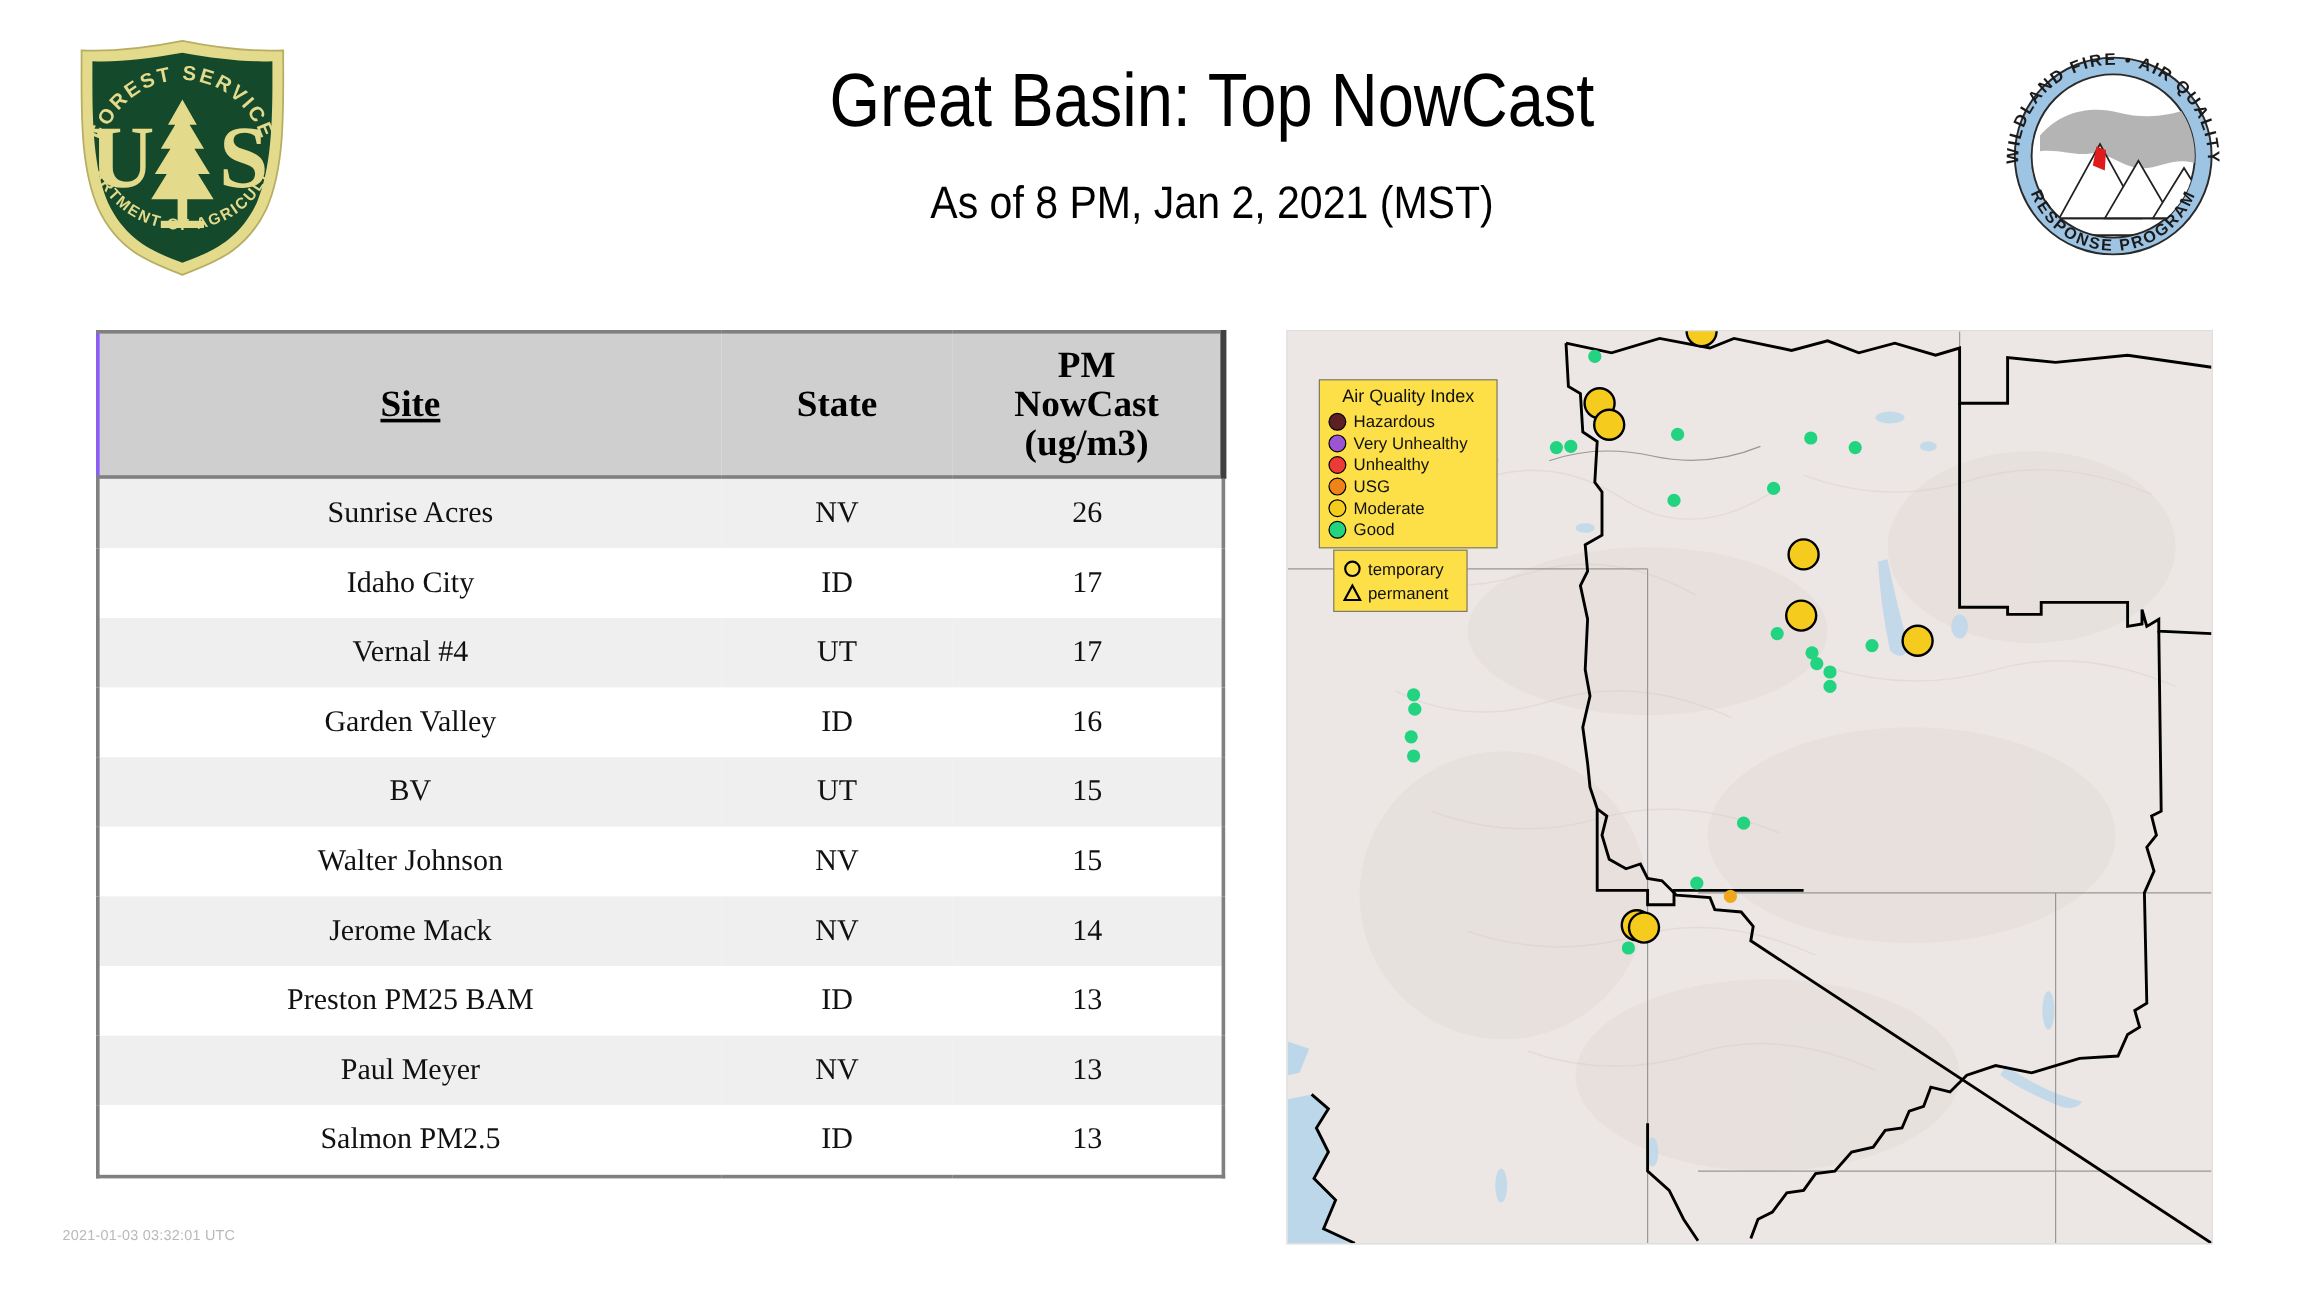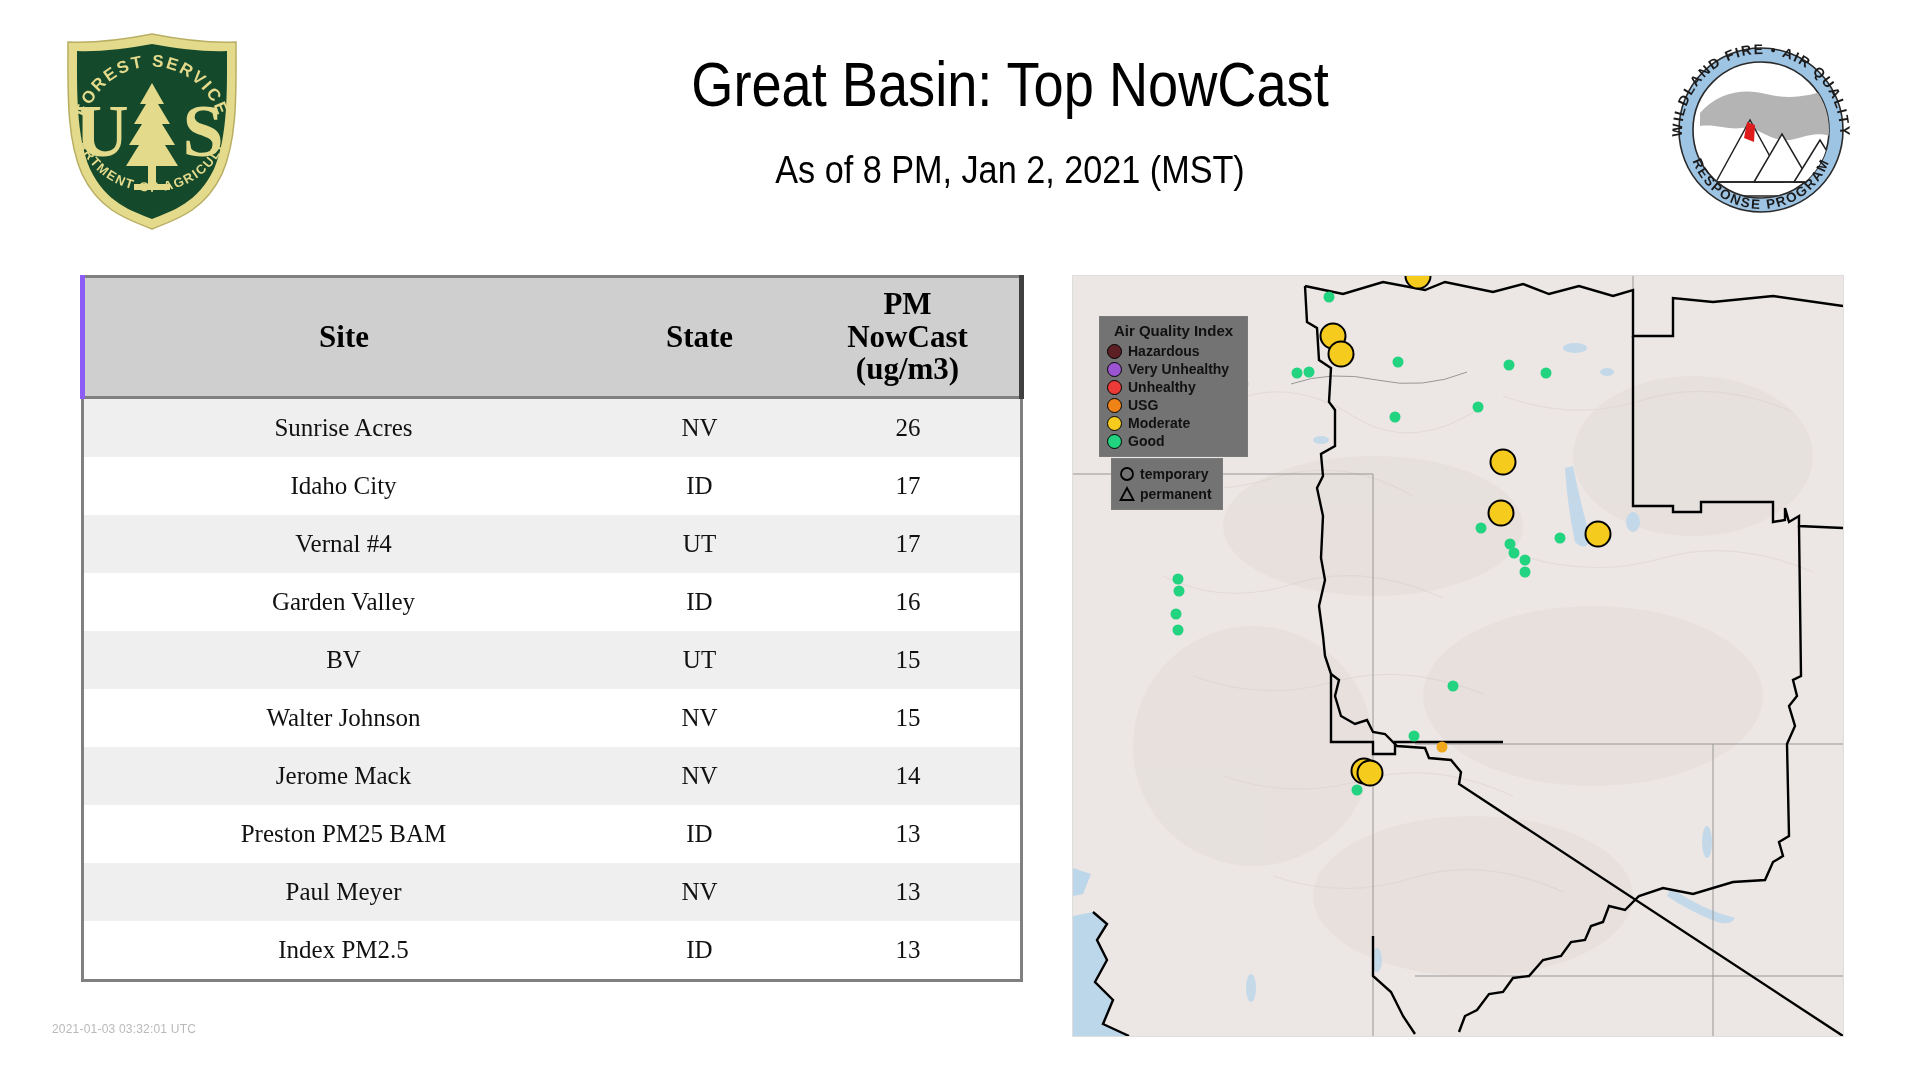--- a/index.html
+++ b/index.html
@@ -26,21 +26,21 @@
   
   #table-wrap{position:absolute;left:80px;top:275px;width:910px;}
   table.aqtable{border-collapse:collapse;width:910px;table-layout:fixed;
     font-family:"Liberation Serif", serif;}
   table.aqtable thead th{
     background:#cfcfcf;color:#000;font-weight:bold;font-size:31px;
     text-align:center;vertical-align:middle;height:118px;padding:0 4px;
     border-top:3px solid #808080;border-bottom:3px solid #808080;
     line-height:1.05;
   }
-  table.aqtable thead th:first-child{border-left:5px solid #8b5cf6;}
+  table.aqtable thead th:first-child{border-left:3px solid #8b5cf6;text-decoration:underline;}
   table.aqtable thead th:last-child{border-right:5px solid #404040;}
   table.aqtable tbody td{
     font-size:25px;text-align:center;height:58px;color:#111;padding:0 4px;
     border:none;
   }
   table.aqtable tbody tr td:first-child{border-left:3px solid #808080;}
   table.aqtable tbody tr td:last-child{border-right:3px solid #808080;}
   table.aqtable tbody tr:nth-child(odd){background:#efefef;}
   table.aqtable tbody tr:nth-child(even){background:#ffffff;}
   table.aqtable tbody tr:last-child td{border-bottom:3px solid #808080;}
@@ -53,22 +53,22 @@
     letter-spacing:.2px;font-family:"Liberation Sans", sans-serif;
   }
   
   #map-panel{
     position:absolute;left:1072px;top:275px;width:770px;height:760px;
     background:#ece6e4;overflow:hidden;border:1px solid #dedede;
   }
   #map-svg{position:absolute;left:0;top:0;width:770px;height:760px;}
   
   .map-legend{
-    position:absolute;background:#737373;border:1.5px solid #7a7a7a;
-    font-family:"Liberation Sans", sans-serif;color:#111;font-weight:bold;
+    position:absolute;background:#fde047;border:1.5px solid #7a7a7a;
+    font-family:"Liberation Sans", sans-serif;color:#111;
   }
   #legend-aqi{left:26px;top:40px;width:133px;padding:5px 7px 6px 7px;}
   #legend-aqi .legend-title{font-size:15px;text-align:center;margin-bottom:3px;}
   #legend-aqi .legend-row{display:flex;align-items:center;height:18px;}
   #legend-aqi .swatch{
     width:13px;height:13px;border-radius:50%;border:1.6px solid #000;
     margin-right:6px;flex:0 0 auto;
   }
   #legend-aqi .legend-label{font-size:14px;line-height:1;white-space:nowrap;}
   #legend-sym{left:26px;top:182px;width:96px;padding:5px 7px;margin-left:12px;}
@@ -203,21 +203,21 @@
         <td>Preston PM25 BAM</td>
         <td>ID</td>
         <td>13</td>
       </tr>
       <tr>
         <td>Paul Meyer</td>
         <td>NV</td>
         <td>13</td>
       </tr>
       <tr>
-        <td>Index PM2.5</td>
+        <td>Salmon PM2.5</td>
         <td>ID</td>
         <td>13</td>
       </tr>
     </tbody>
   </table>
 </div>
 
 <div id="timestamp">2021-01-03 03:32:01 UTC</div>
 
 <div id="map-panel">

